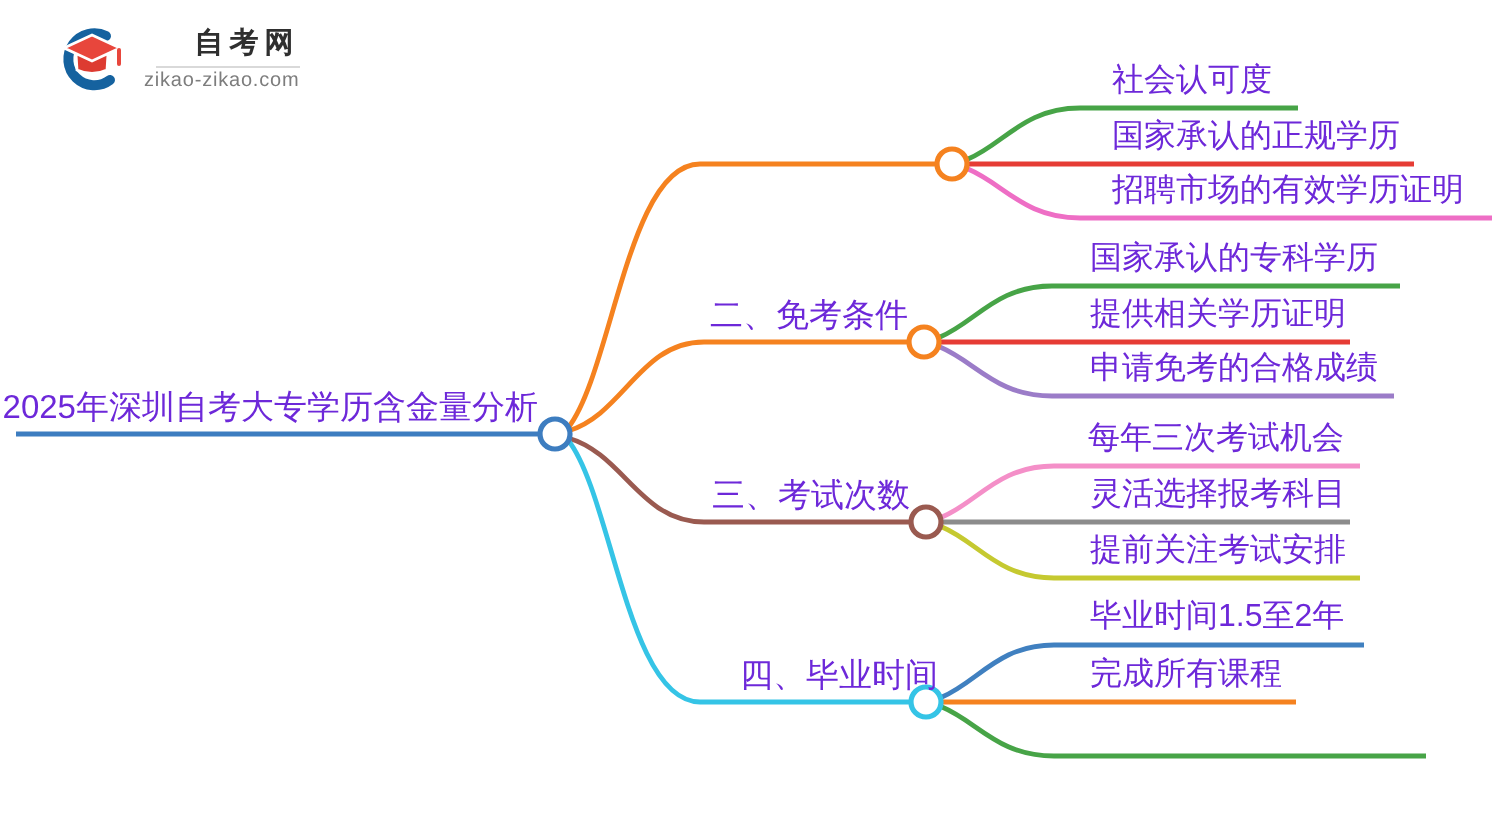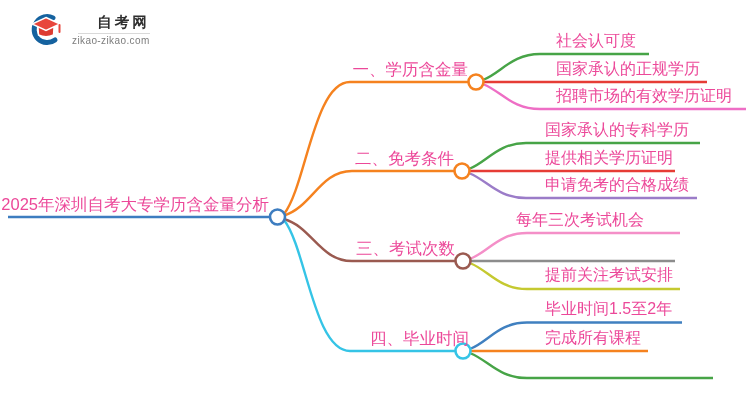--- a/index.html
+++ b/index.html
@@ -3,21 +3,21 @@
 <meta charset="utf-8">
 <style>
   html,body{margin:0;padding:0;background:#fff;}
   #canvas{
     position:relative;width:750px;height:410px;background:#ffffff;
     outline:1px solid #ececec;overflow:hidden;
     font-family:"Liberation Sans","DejaVu Sans",sans-serif;
     color:#3c3c3c;
   }
   #wires{position:absolute;left:0;top:0;width:750px;height:410px;}
-  .lbl{position:absolute;line-height:20px;white-space:nowrap;color:#ec4899;}
+  .lbl{position:absolute;line-height:20px;white-space:nowrap;color:#6d28d9;}
   .root-lbl{font-size:16.5px;text-align:right;}
   .branch-lbl{font-size:16.5px;text-align:right;}
   .child-lbl{font-size:16px;}
   
   .logo{position:absolute;left:28px;top:12px;display:flex;align-items:center;gap:8px;}
   .logo-text{display:flex;flex-direction:column;align-items:flex-end;}
   .logo-title{font-size:14.5px;font-weight:bold;color:#2f2f2f;letter-spacing:3px;line-height:18px;}
   .logo-divider{width:72px;border-top:1px solid #d9d9d9;margin:2px 0 1px 0;}
   .logo-domain{font-size:10px;color:#7d7d7d;letter-spacing:.4px;line-height:12px;}
 </style>
@@ -67,32 +67,32 @@
 
     <circle cx="277.5" cy="217" r="7.5" fill="#ffffff" stroke="#3d7dc0" stroke-width="2.6"></circle>
     <circle cx="476" cy="82" r="7.5" fill="#ffffff" stroke="#f5821f" stroke-width="2.6"></circle>
     <circle cx="462" cy="171" r="7.5" fill="#ffffff" stroke="#f5821f" stroke-width="2.6"></circle>
     <circle cx="463" cy="261" r="7.5" fill="#ffffff" stroke="#9a5a50" stroke-width="2.6"></circle>
     <circle cx="463" cy="351" r="7.5" fill="#ffffff" stroke="#35c4e6" stroke-width="2.6"></circle>
   </svg>
 
   <div class="lbl root-lbl" style="right:481px;bottom:196px;">2025年深圳自考大专学历含金量分析</div>
 
-  <div class="lbl branch-lbl" style="right:282px;bottom:331px;">一、学历含金量</div>
   <div class="lbl branch-lbl" style="right:296px;bottom:242px;">二、免考条件</div>
   <div class="lbl branch-lbl" style="right:295px;bottom:152px;">三、考试次数</div>
   <div class="lbl branch-lbl" style="right:281px;bottom:62px;">四、毕业时间</div>
 
   <div class="lbl child-lbl" style="left:556px;bottom:359px;">社会认可度</div>
   <div class="lbl child-lbl" style="left:556px;bottom:331px;">国家承认的正规学历</div>
   <div class="lbl child-lbl" style="left:556px;bottom:304px;">招聘市场的有效学历证明</div>
 
   <div class="lbl child-lbl" style="left:545px;bottom:270px;">国家承认的专科学历</div>
   <div class="lbl child-lbl" style="left:545px;bottom:242px;">提供相关学历证明</div>
   <div class="lbl child-lbl" style="left:545px;bottom:215px;">申请免考的合格成绩</div>
 
-  <div class="lbl child-lbl" style="left:516px;bottom:180px;text-align:center;">每年三次考试机会</div>
+  <div class="lbl child-lbl" style="left:544px;bottom:180px;text-align:center;">每年三次考试机会</div>
+  <div class="lbl child-lbl" style="left:545px;bottom:152px;">灵活选择报考科目</div>
   <div class="lbl child-lbl" style="left:545px;bottom:124px;font-family:Liberation Mono, monospace;">提前关注考试安排</div>
 
   <div class="lbl child-lbl" style="left:545px;bottom:91px;">毕业时间1.5至2年</div>
   <div class="lbl child-lbl" style="left:545px;bottom:62px;text-align:center;">完成所有课程</div>
 
 </div>
 
 </body></html>

